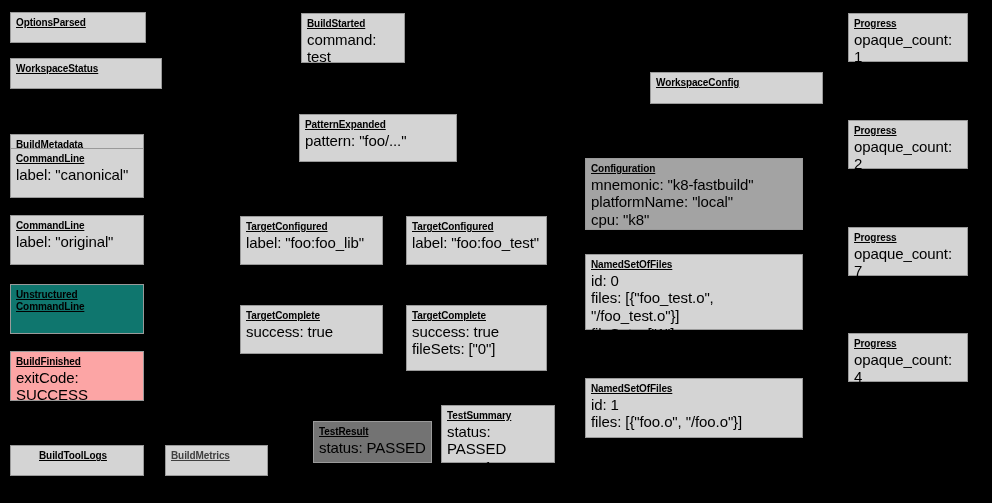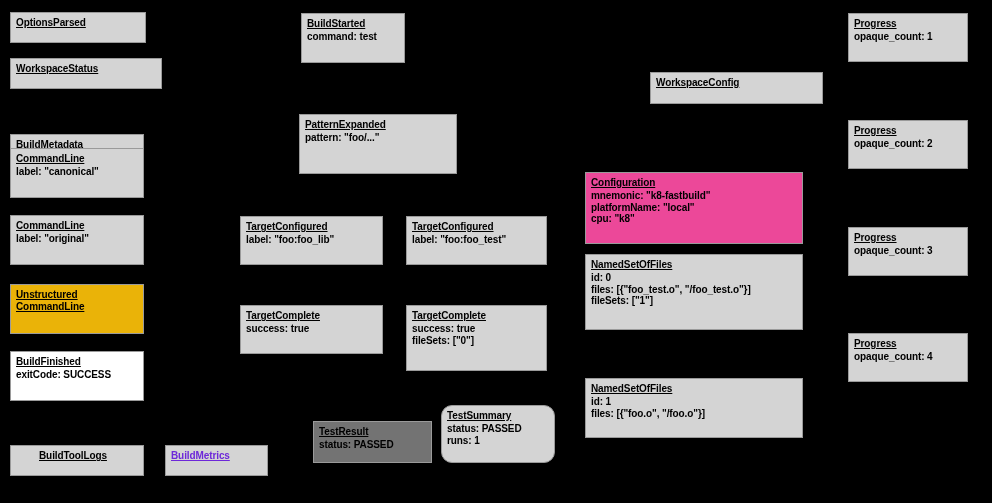--- a/index.html
+++ b/index.html
@@ -27,22 +27,22 @@
   }
   .node-title {
     font-size: 10px;
     font-weight: bold;
     text-decoration: underline;
     white-space: pre-line;
     letter-spacing: -0.1px;
     margin-bottom: 1px;
   }
   .node-fields {
-    font-size: 10px;
-    font-weight: bold;
+    font-size: 15px;
+    font-weight: normal;
     white-space: pre-line;
     letter-spacing: -0.1px;
   }
   .node-fields:empty { display: none; }
 </style>
 </head>
 <body>
 
 <div id="canvas">
     <div class="node" style="left: 10px; top: 12px; width: 136px; height: 31px; background: rgb(212, 212, 212); border-color: rgb(154, 154, 154); color: rgb(0, 0, 0);">
@@ -55,39 +55,39 @@
       <div class="node-title">BuildMetadata</div>
     </div>
     <div class="node" style="left: 10px; top: 148px; width: 134px; height: 50px; background: rgb(212, 212, 212); border-color: rgb(154, 154, 154); color: rgb(0, 0, 0);">
       <div class="node-title">CommandLine</div>
       <div class="node-fields">label: "canonical"</div>
     </div>
     <div class="node" style="left: 10px; top: 215px; width: 134px; height: 50px; background: rgb(212, 212, 212); border-color: rgb(154, 154, 154); color: rgb(0, 0, 0);">
       <div class="node-title">CommandLine</div>
       <div class="node-fields">label: "original"</div>
     </div>
-    <div class="node" style="left: 10px; top: 284px; width: 134px; height: 50px; background: #eab308; border-color: rgb(154, 154, 154); color: rgb(0, 0, 0);">
+    <div class="node" style="left: 10px; top: 284px; width: 134px; height: 50px; background: #0f766e; border-color: rgb(154, 154, 154); color: rgb(0, 0, 0);">
       <div class="node-title">Unstructured
 CommandLine</div>
     </div>
-    <div class="node" style="left: 10px; top: 351px; width: 134px; height: 50px; background: #ffffff; border-color: rgb(154, 154, 154); color: rgb(0, 0, 0);">
+    <div class="node" style="left: 10px; top: 351px; width: 134px; height: 50px; background: #fca5a5; border-color: rgb(154, 154, 154); color: rgb(0, 0, 0);">
       <div class="node-title">BuildFinished</div>
       <div class="node-fields">exitCode: SUCCESS</div>
     </div>
     <div class="node" style="left: 10px; top: 445px; width: 134px; height: 31px; background: rgb(212, 212, 212); border-color: rgb(154, 154, 154); color: rgb(0, 0, 0); padding-left: 28px;">
       <div class="node-title">BuildToolLogs</div>
     </div>
-    <div class="node" style="left: 165px; top: 445px; width: 103px; height: 31px; background: rgb(212, 212, 212); border-color: rgb(154, 154, 154); color: #6d28d9;">
+    <div class="node" style="left: 165px; top: 445px; width: 103px; height: 31px; background: rgb(212, 212, 212); border-color: rgb(154, 154, 154); color: #404040;">
       <div class="node-title">BuildMetrics</div>
     </div>
     <div class="node" style="left: 301px; top: 13px; width: 104px; height: 50px; background: rgb(212, 212, 212); border-color: rgb(154, 154, 154); color: rgb(0, 0, 0);">
       <div class="node-title">BuildStarted</div>
       <div class="node-fields">command: test</div>
     </div>
-    <div class="node" style="left: 299px; top: 114px; width: 158px; height: 60px; background: rgb(212, 212, 212); border-color: rgb(154, 154, 154); color: rgb(0, 0, 0);">
+    <div class="node" style="left: 299px; top: 114px; width: 158px; height: 48px; background: rgb(212, 212, 212); border-color: rgb(154, 154, 154); color: rgb(0, 0, 0);">
       <div class="node-title">PatternExpanded</div>
       <div class="node-fields">pattern: "foo/..."</div>
     </div>
     <div class="node" style="left: 240px; top: 216px; width: 143px; height: 49px; background: rgb(212, 212, 212); border-color: rgb(154, 154, 154); color: rgb(0, 0, 0);">
       <div class="node-title">TargetConfigured</div>
       <div class="node-fields">label: "foo:foo_lib"</div>
     </div>
     <div class="node" style="left: 406px; top: 216px; width: 141px; height: 49px; background: rgb(212, 212, 212); border-color: rgb(154, 154, 154); color: rgb(0, 0, 0);">
       <div class="node-title">TargetConfigured</div>
       <div class="node-fields">label: "foo:foo_test"</div>
@@ -98,29 +98,29 @@
     </div>
     <div class="node" style="left: 406px; top: 305px; width: 141px; height: 66px; background: rgb(212, 212, 212); border-color: rgb(154, 154, 154); color: rgb(0, 0, 0);">
       <div class="node-title">TargetComplete</div>
       <div class="node-fields">success: true
 fileSets: ["0"]</div>
     </div>
     <div class="node" style="left: 313px; top: 421px; width: 119px; height: 42px; background: #737373; border-color: rgb(154, 154, 154); color: rgb(0, 0, 0);">
       <div class="node-title">TestResult</div>
       <div class="node-fields">status: PASSED</div>
     </div>
-    <div class="node" style="left: 441px; top: 405px; width: 114px; height: 58px; background: rgb(212, 212, 212); border-color: rgb(154, 154, 154); color: rgb(0, 0, 0); border-radius: 11px;">
+    <div class="node" style="left: 441px; top: 405px; width: 114px; height: 58px; background: rgb(212, 212, 212); border-color: rgb(154, 154, 154); color: rgb(0, 0, 0);">
       <div class="node-title">TestSummary</div>
       <div class="node-fields">status: PASSED
 runs: 1</div>
     </div>
     <div class="node" style="left: 650px; top: 72px; width: 173px; height: 32px; background: rgb(212, 212, 212); border-color: rgb(154, 154, 154); color: rgb(0, 0, 0);">
       <div class="node-title">WorkspaceConfig</div>
     </div>
-    <div class="node" style="left: 585px; top: 172px; width: 218px; height: 72px; background: #ec4899; border-color: rgb(154, 154, 154); color: rgb(0, 0, 0);">
+    <div class="node" style="left: 585px; top: 158px; width: 218px; height: 72px; background: #a3a3a3; border-color: rgb(154, 154, 154); color: rgb(0, 0, 0);">
       <div class="node-title">Configuration</div>
       <div class="node-fields">mnemonic: "k8-fastbuild"
 platformName: "local"
 cpu: "k8"</div>
     </div>
     <div class="node" style="left: 585px; top: 254px; width: 218px; height: 76px; background: rgb(212, 212, 212); border-color: rgb(154, 154, 154); color: rgb(0, 0, 0);">
       <div class="node-title">NamedSetOfFiles</div>
       <div class="node-fields">id: 0
 files: [{"foo_test.o", "/foo_test.o"}]
 fileSets: ["1"]</div>
@@ -133,19 +133,19 @@
     <div class="node" style="left: 848px; top: 13px; width: 120px; height: 49px; background: rgb(212, 212, 212); border-color: rgb(154, 154, 154); color: rgb(0, 0, 0);">
       <div class="node-title">Progress</div>
       <div class="node-fields">opaque_count: 1</div>
     </div>
     <div class="node" style="left: 848px; top: 120px; width: 120px; height: 49px; background: rgb(212, 212, 212); border-color: rgb(154, 154, 154); color: rgb(0, 0, 0);">
       <div class="node-title">Progress</div>
       <div class="node-fields">opaque_count: 2</div>
     </div>
     <div class="node" style="left: 848px; top: 227px; width: 120px; height: 49px; background: rgb(212, 212, 212); border-color: rgb(154, 154, 154); color: rgb(0, 0, 0);">
       <div class="node-title">Progress</div>
-      <div class="node-fields">opaque_count: 3</div>
+      <div class="node-fields">opaque_count: 7</div>
     </div>
     <div class="node" style="left: 848px; top: 333px; width: 120px; height: 49px; background: rgb(212, 212, 212); border-color: rgb(154, 154, 154); color: rgb(0, 0, 0);">
       <div class="node-title">Progress</div>
       <div class="node-fields">opaque_count: 4</div>
     </div>
   </div>
 
 </body></html>

